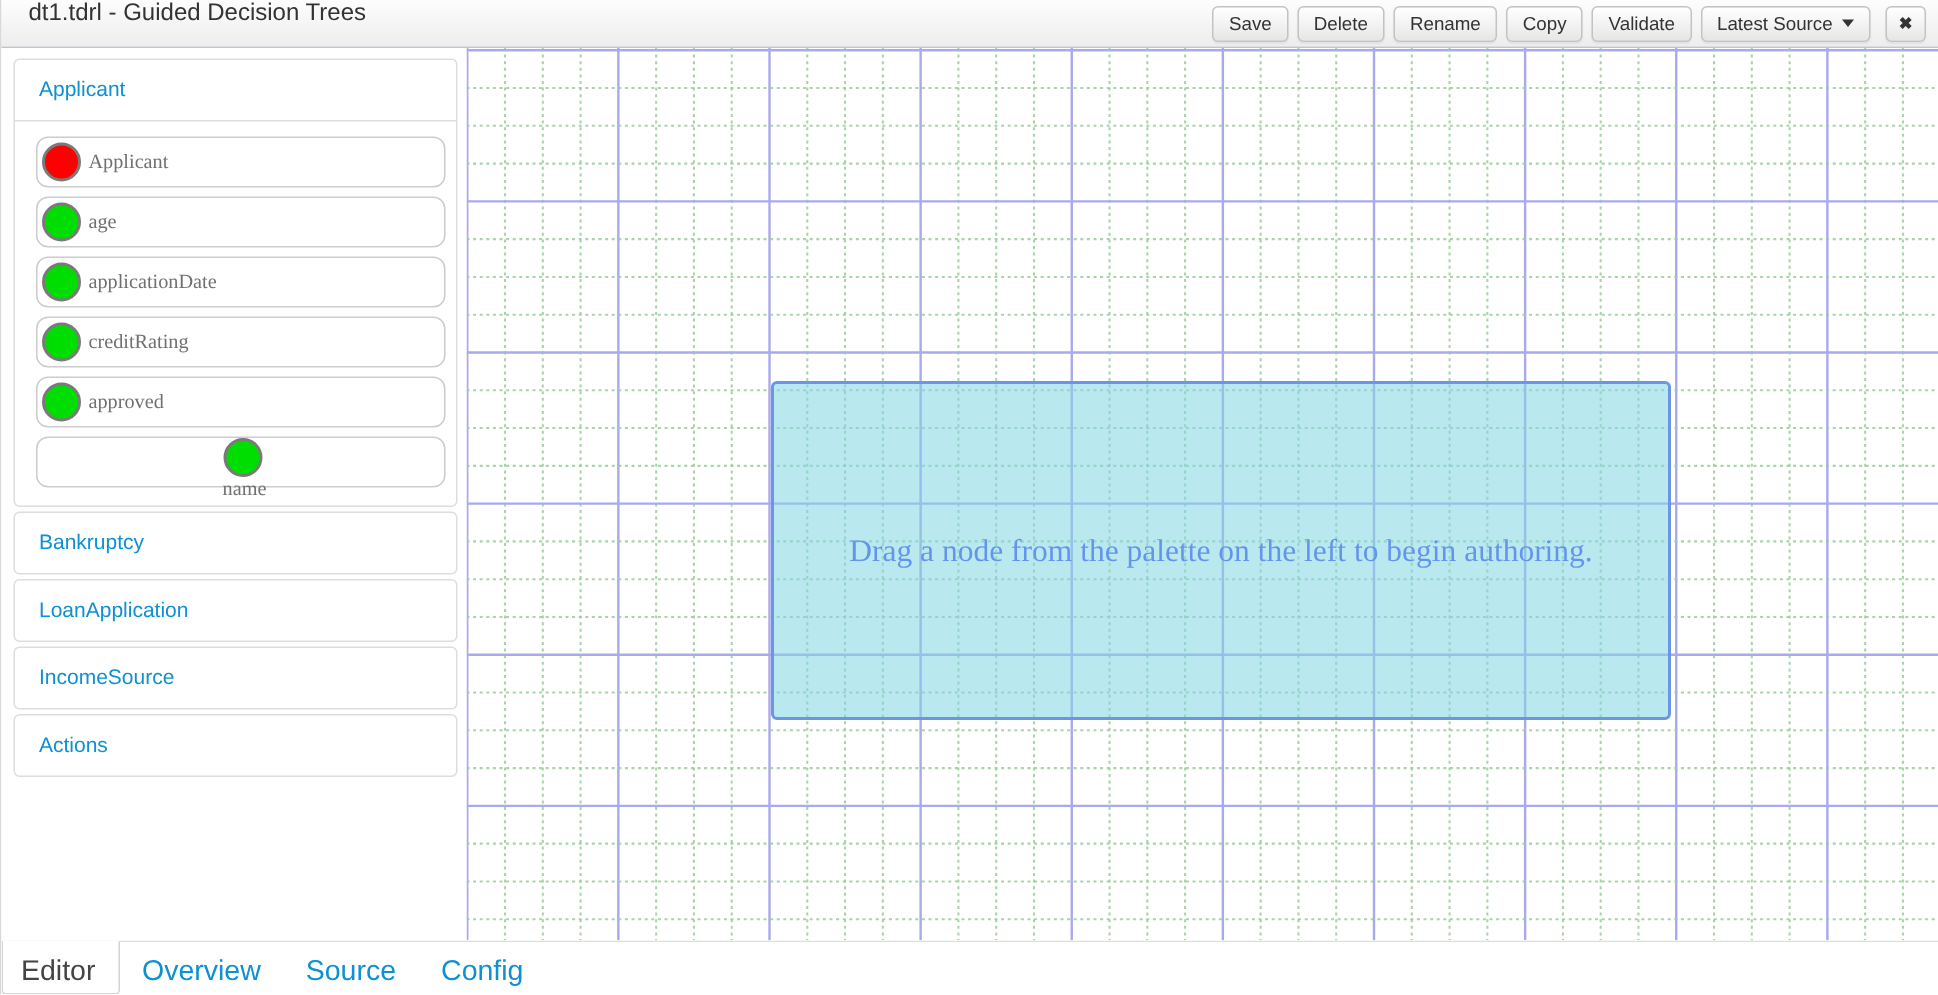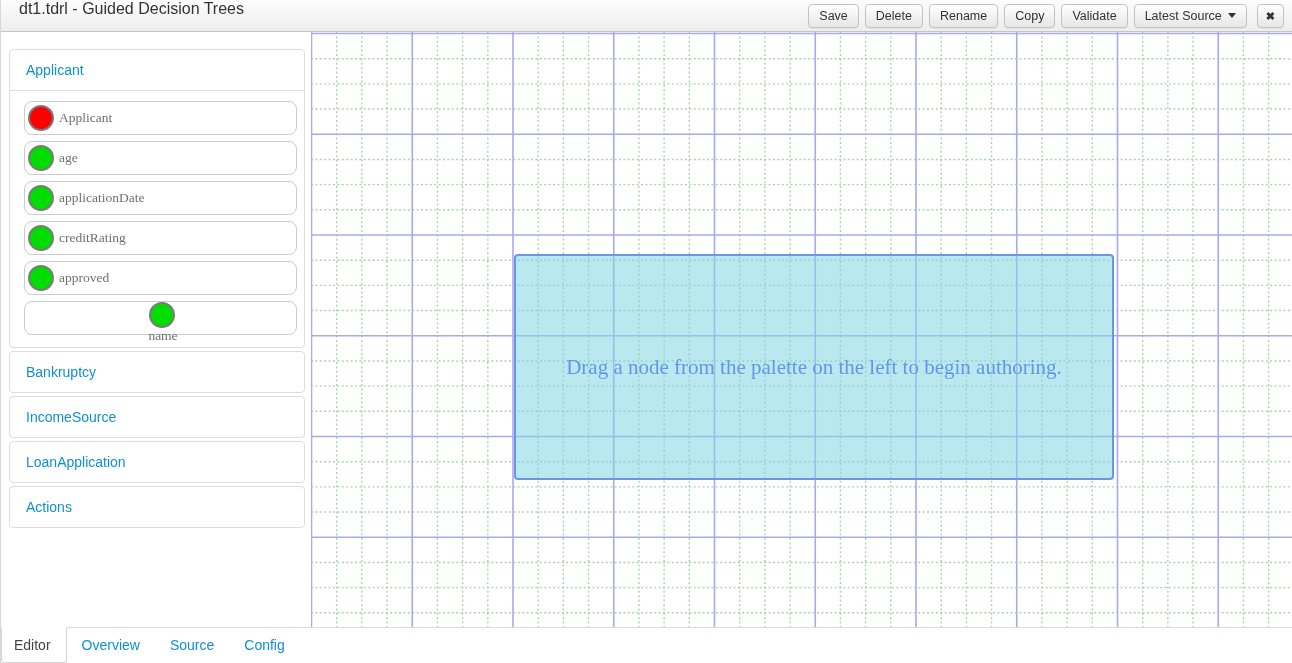--- a/index.html
+++ b/index.html
@@ -34,21 +34,21 @@
     width: 0; height: 0; display: inline-block;
     border-left: 4px solid transparent; border-right: 4px solid transparent;
     border-top: 5px solid #333;
   }
   .btn-close { font-weight: bold; font-size: 11px; padding: 4px 8px; margin-left: 4px; }
 
   
   .content { display: flex; height: 595px; background: #fff; }
 
   
-  .palette { width: 310px; padding: 17px 0 0 8px; background: #fff; flex: none; }
+  .palette { width: 310px; padding: 7px 0 0 8px; background: #fff; flex: none; }
   .panel {
     width: 296px; border: 1px solid #ddd; border-radius: 4px;
     background: #fff; margin-bottom: 3px;
   }
   .panel-header { padding: 11px 16px; }
   .panel-header a { color: var(--accent); font-size: 14px; text-decoration: none; cursor: pointer; }
   .panel-body { border-top: 1px solid #ddd; padding: 10px 7px 12px 14px; }
   .palette-item {
     height: 34px; border: 1px solid #ccc; border-radius: 8px; background: #fff;
     display: flex; align-items: center; margin-bottom: 6px; cursor: grab;
@@ -74,21 +74,21 @@
     font-family: "Liberation Serif", serif; font-size: 21px; color: #6495ed;
     text-align: center;
   }
 
   
   .tabbar {
     height: 36px; border-top: 1px solid #ddd; background: #fff;
     display: flex; align-items: stretch;
   }
   .tab {
-    padding: 9px 15px; font-size: 14px; color: var(--accent);
+    padding: 9px 15px; font-size: 19px; color: var(--accent);
     cursor: pointer; white-space: nowrap;
   }
   .tab.active {
     color: #444; background: #fff; margin-top: -1px;
     border: 1px solid #d5d5d5; border-top: 1px solid #fff;
     border-radius: 0 0 3px 3px; padding: 9px 15px 8px 12px;
   }
 </style>
 </head>
 <body>
@@ -150,27 +150,27 @@
       </div>
 
       <div class="panel">
         <div class="panel-header">
           <a>Bankruptcy</a>
         </div>
       </div>
 
       <div class="panel">
         <div class="panel-header">
+          <a>LoanApplication</a>
+        </div>
+      </div>
+
+      <div class="panel">
+        <div class="panel-header">
           <a>IncomeSource</a>
-        </div>
-      </div>
-
-      <div class="panel">
-        <div class="panel-header">
-          <a>LoanApplication</a>
         </div>
       </div>
 
       <div class="panel">
         <div class="panel-header">
           <a>Actions</a>
         </div>
       </div>
 
     </div>

